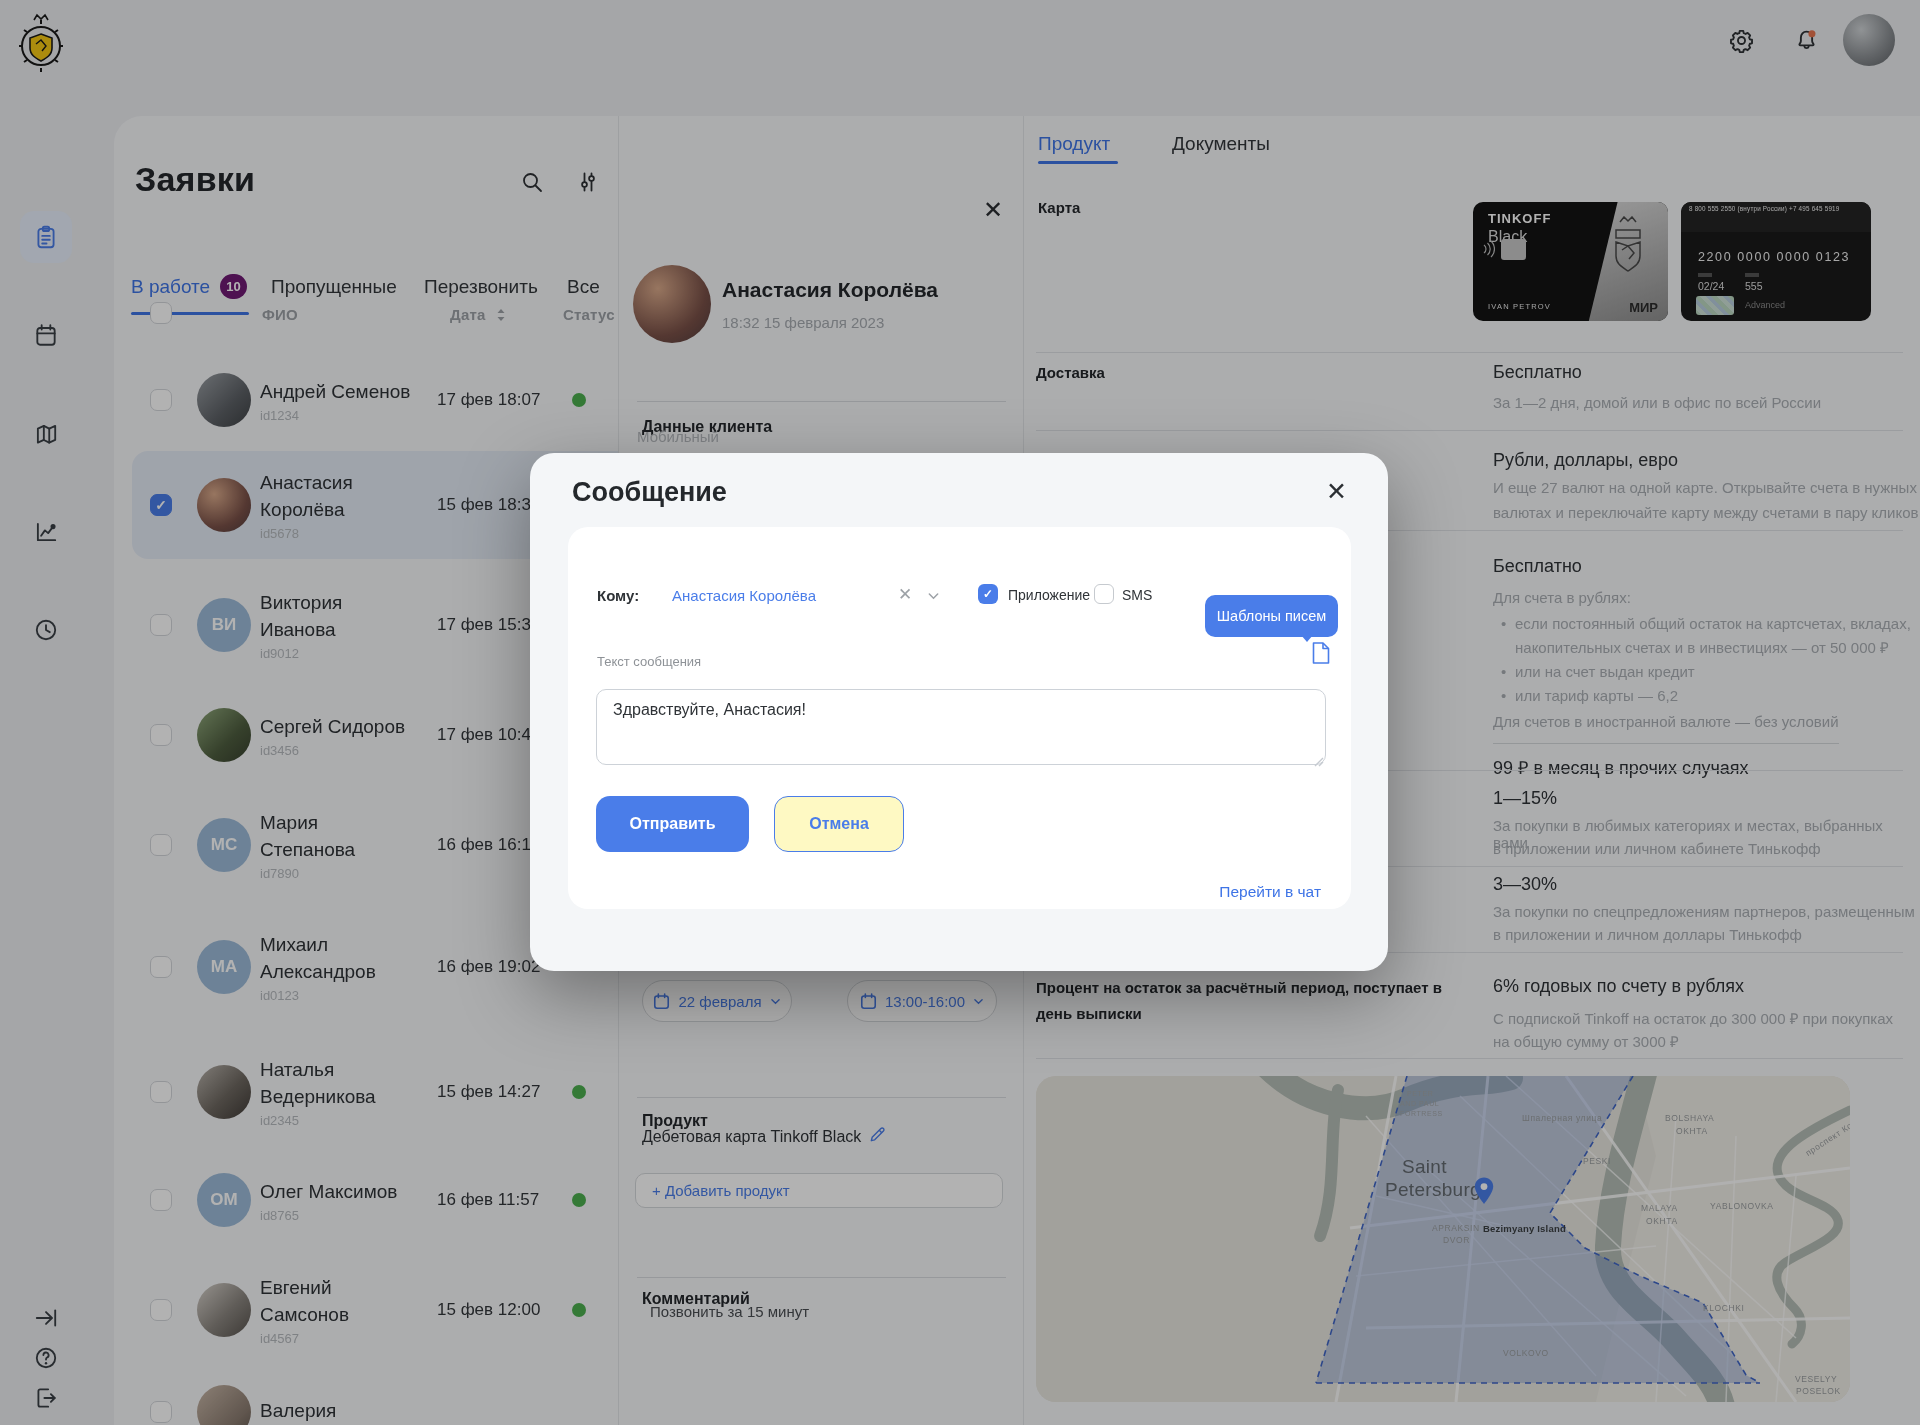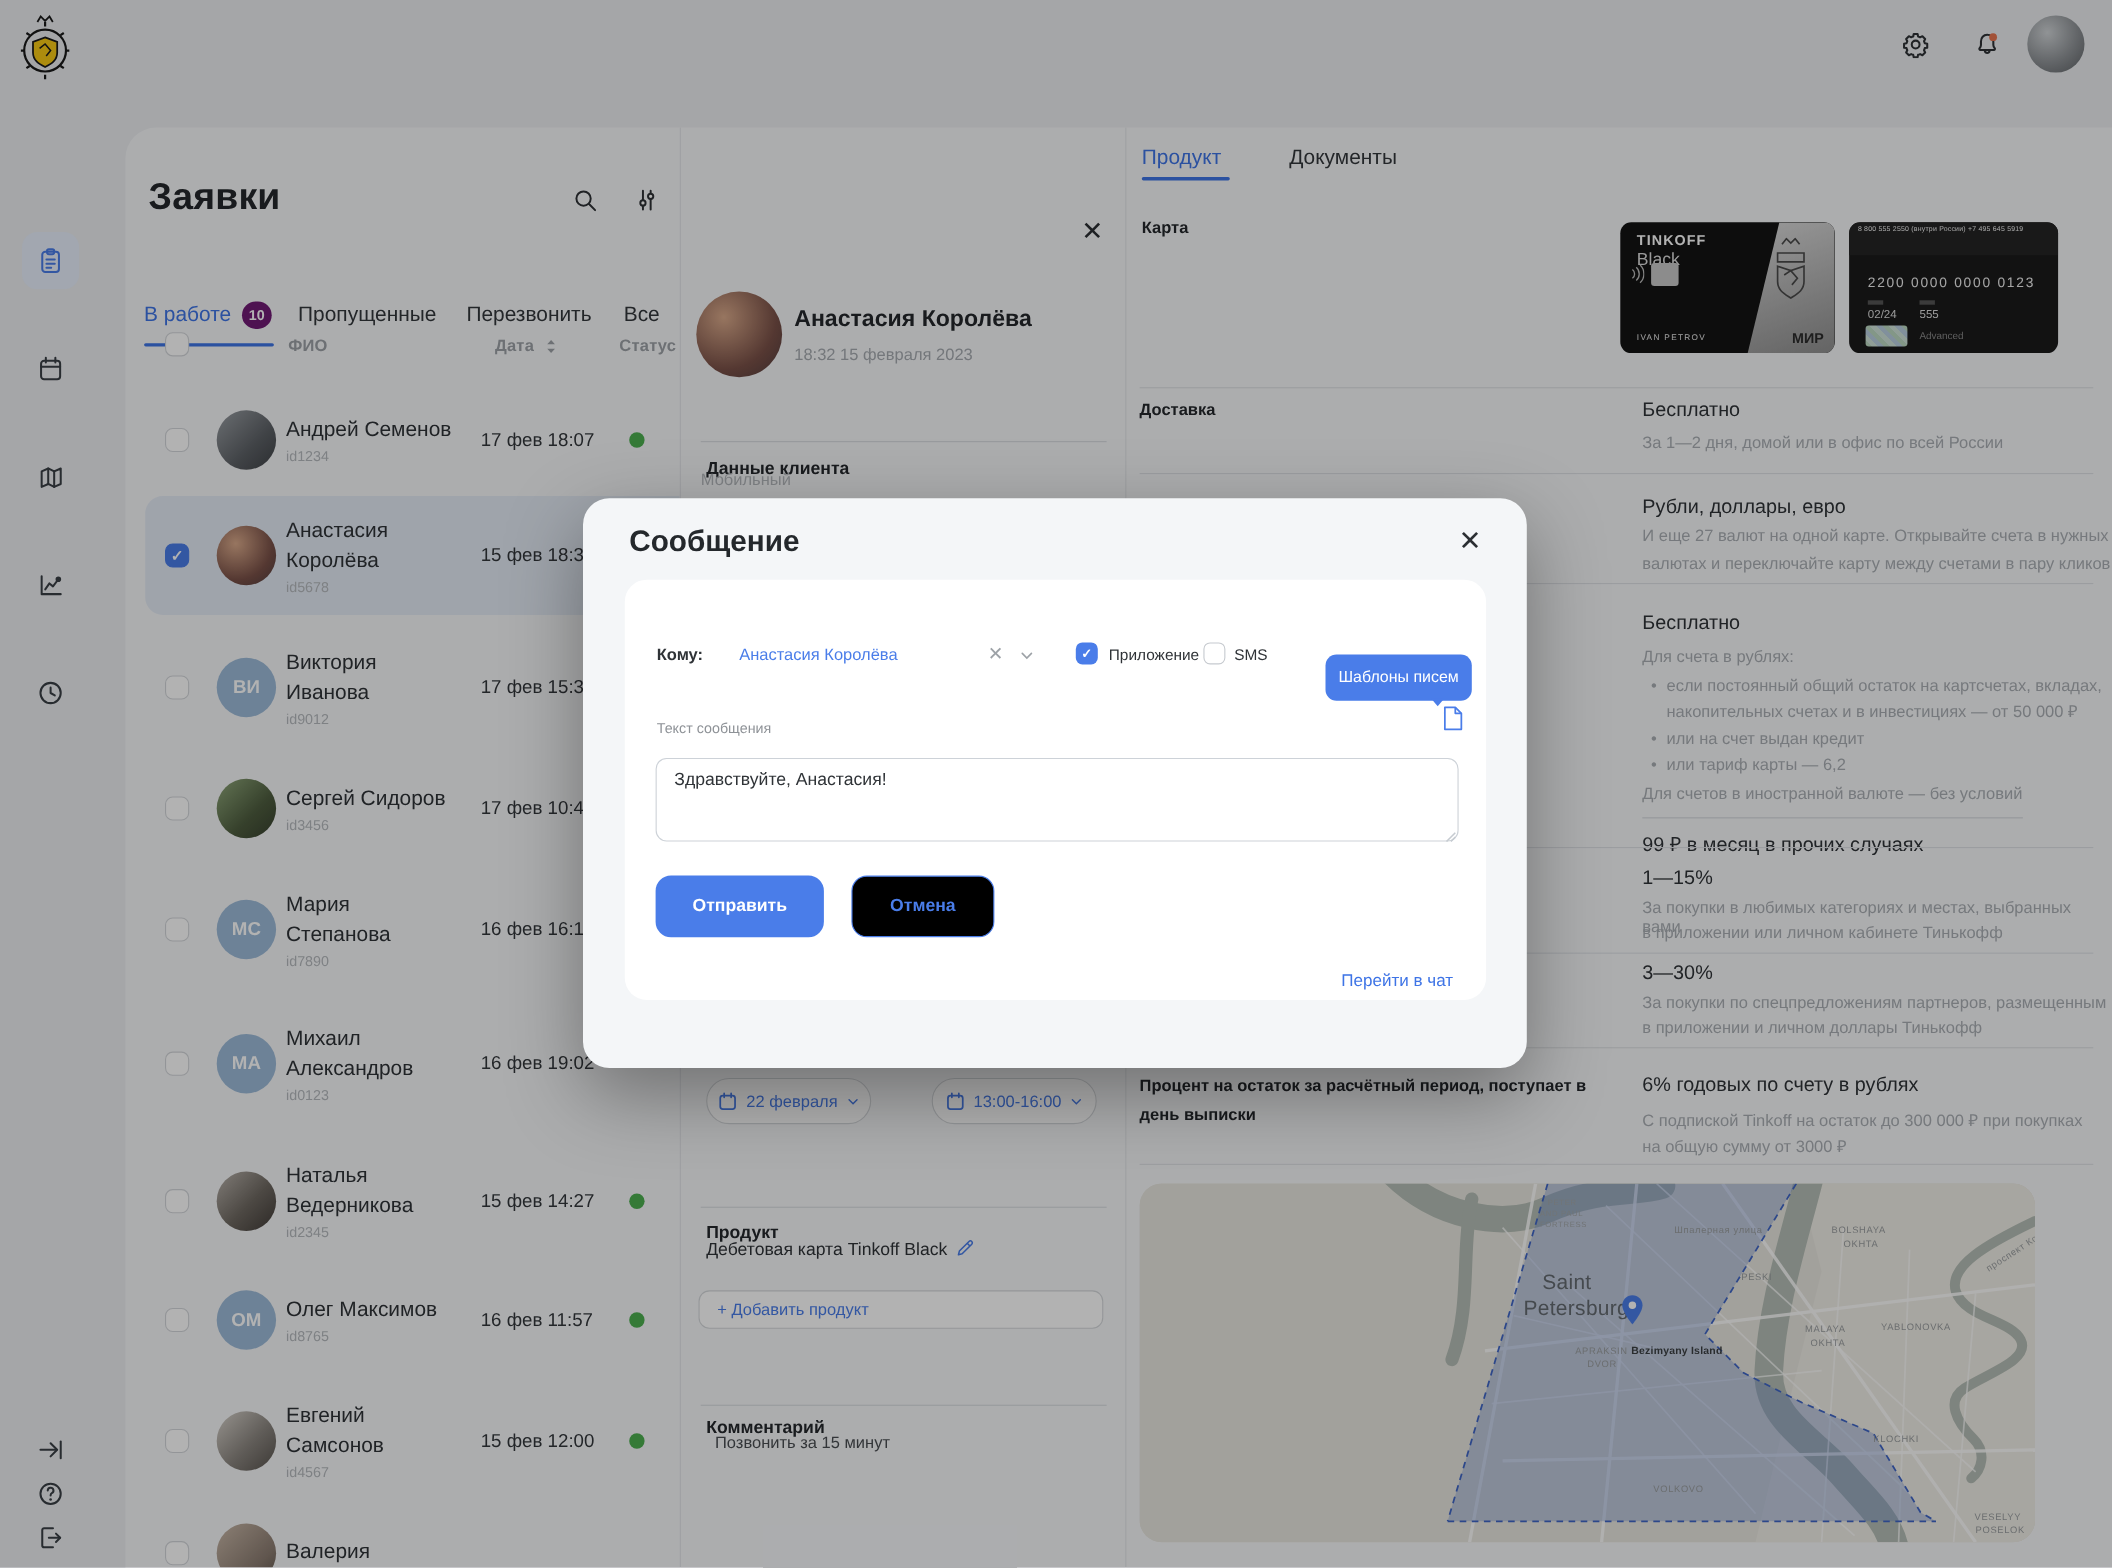--- a/index.html
+++ b/index.html
@@ -154,21 +154,21 @@
   .tooltip { position:absolute; left:637px; top:68px; width:133px; height:42px; background:#4A7DE9; border-radius:10px;
              color:#fff; font-size:14.5px; display:flex; align-items:center; justify-content:center; }
   .tooltip::after { content:""; position:absolute; left:96px; bottom:-11px; border:6px solid transparent; border-top:7px solid #4A7DE9; }
   .m-file { position:absolute; left:743px; top:114px; width:20px; height:24px; cursor:pointer; }
   .m-msg-label { position:absolute; left:29px; top:127px; font-size:13px; color:#8E9297; }
   .m-textarea { position:absolute; left:28px; top:162px; width:730px; height:76px; border:1px solid #CDD2D8; border-radius:10px;
                 padding:11px 16px; font-size:16px; color:#2F3337; font-family:inherit; resize:none; outline:none; background:#fff; }
   .m-resize { position:absolute; left:746px; top:226px; }
   .m-send { position:absolute; left:28px; top:269px; width:153px; height:56px; background:#4A7DE9; border:none; border-radius:14px;
             color:#fff; font-size:16px; font-weight:bold; cursor:pointer; font-family:inherit; }
-  .m-cancel { position:absolute; left:206px; top:269px; width:130px; height:56px; background:#000000; border:1.5px solid #4A7DE9;
+  .m-cancel { position:absolute; left:206px; top:269px; width:130px; height:56px; background:#fef9c3; border:1.5px solid #4A7DE9;
               border-radius:14px; color:#4A7DE9; font-size:16px; font-weight:bold; cursor:pointer; font-family:inherit; }
   .m-chat { position:absolute; right:30px; top:356px; font-size:15.5px; color:#3E74E6; cursor:pointer; }
 </style>
 </head>
 <body>
 
 <div id="app">
 
   <div class="logo">
     <svg viewBox="0 0 46 64" fill="none">

